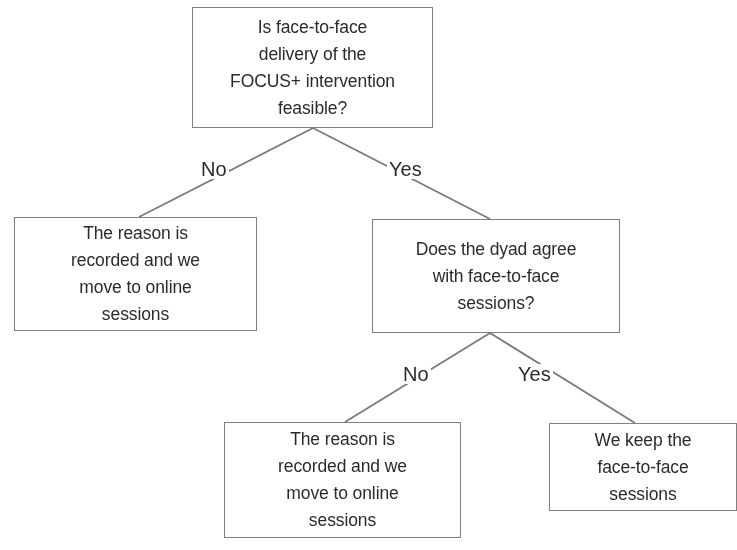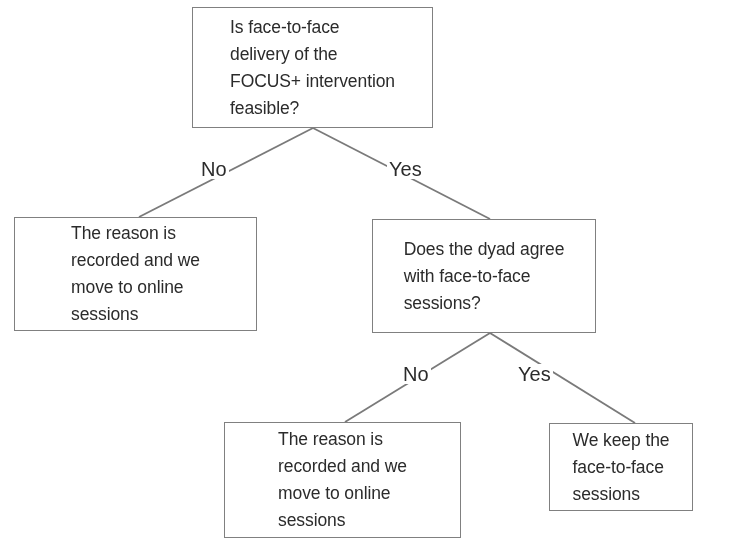--- a/index.html
+++ b/index.html
@@ -25,41 +25,42 @@
     height: 550px;
   }
   .node {
     position: absolute;
     box-sizing: border-box;
     border: 1.5px solid #808080;
     background: #ffffff;
     color: #2b2b2b;
     font-size: 17.5px;
     line-height: 27px;
+    text-align: center;
     display: flex;
     align-items: center;
     justify-content: center;
     padding: 2px 4px;
     white-space: pre-line;
     letter-spacing: -0.1px;
   }
   .edge-label {
     position: absolute;
     color: #2b2b2b;
     font-size: 20px;
     line-height: 20px;
     white-space: nowrap;
     background: #ffffff;
     padding: 0 2px;
   }
   .node-root   { left: 192px; top: 7px;   width: 241px; height: 121px; }
   .node-left1  { left: 14px;  top: 217px; width: 243px; height: 114px; }
-  .node-dec2   { left: 372px; top: 219px; width: 224px; height: 114px; }
+  .node-dec2   { left: 372px; top: 219px; width: 248px; height: 114px; }
   .node-left2  { left: 224px; top: 422px; width: 237px; height: 116px; }
-  .node-right2 { left: 549px; top: 423px; width: 144px; height: 88px;  }
+  .node-right2 { left: 549px; top: 423px; width: 188px; height: 88px;  }
   .lbl-no1  { left: 199px; top: 159px; }
   .lbl-yes1 { left: 387px; top: 159px; }
   .lbl-no2  { left: 401px; top: 364px; }
   .lbl-yes2 { left: 516px; top: 364px; }
 </style>
 </head>
 <body>
 
 <div id="canvas">
 

